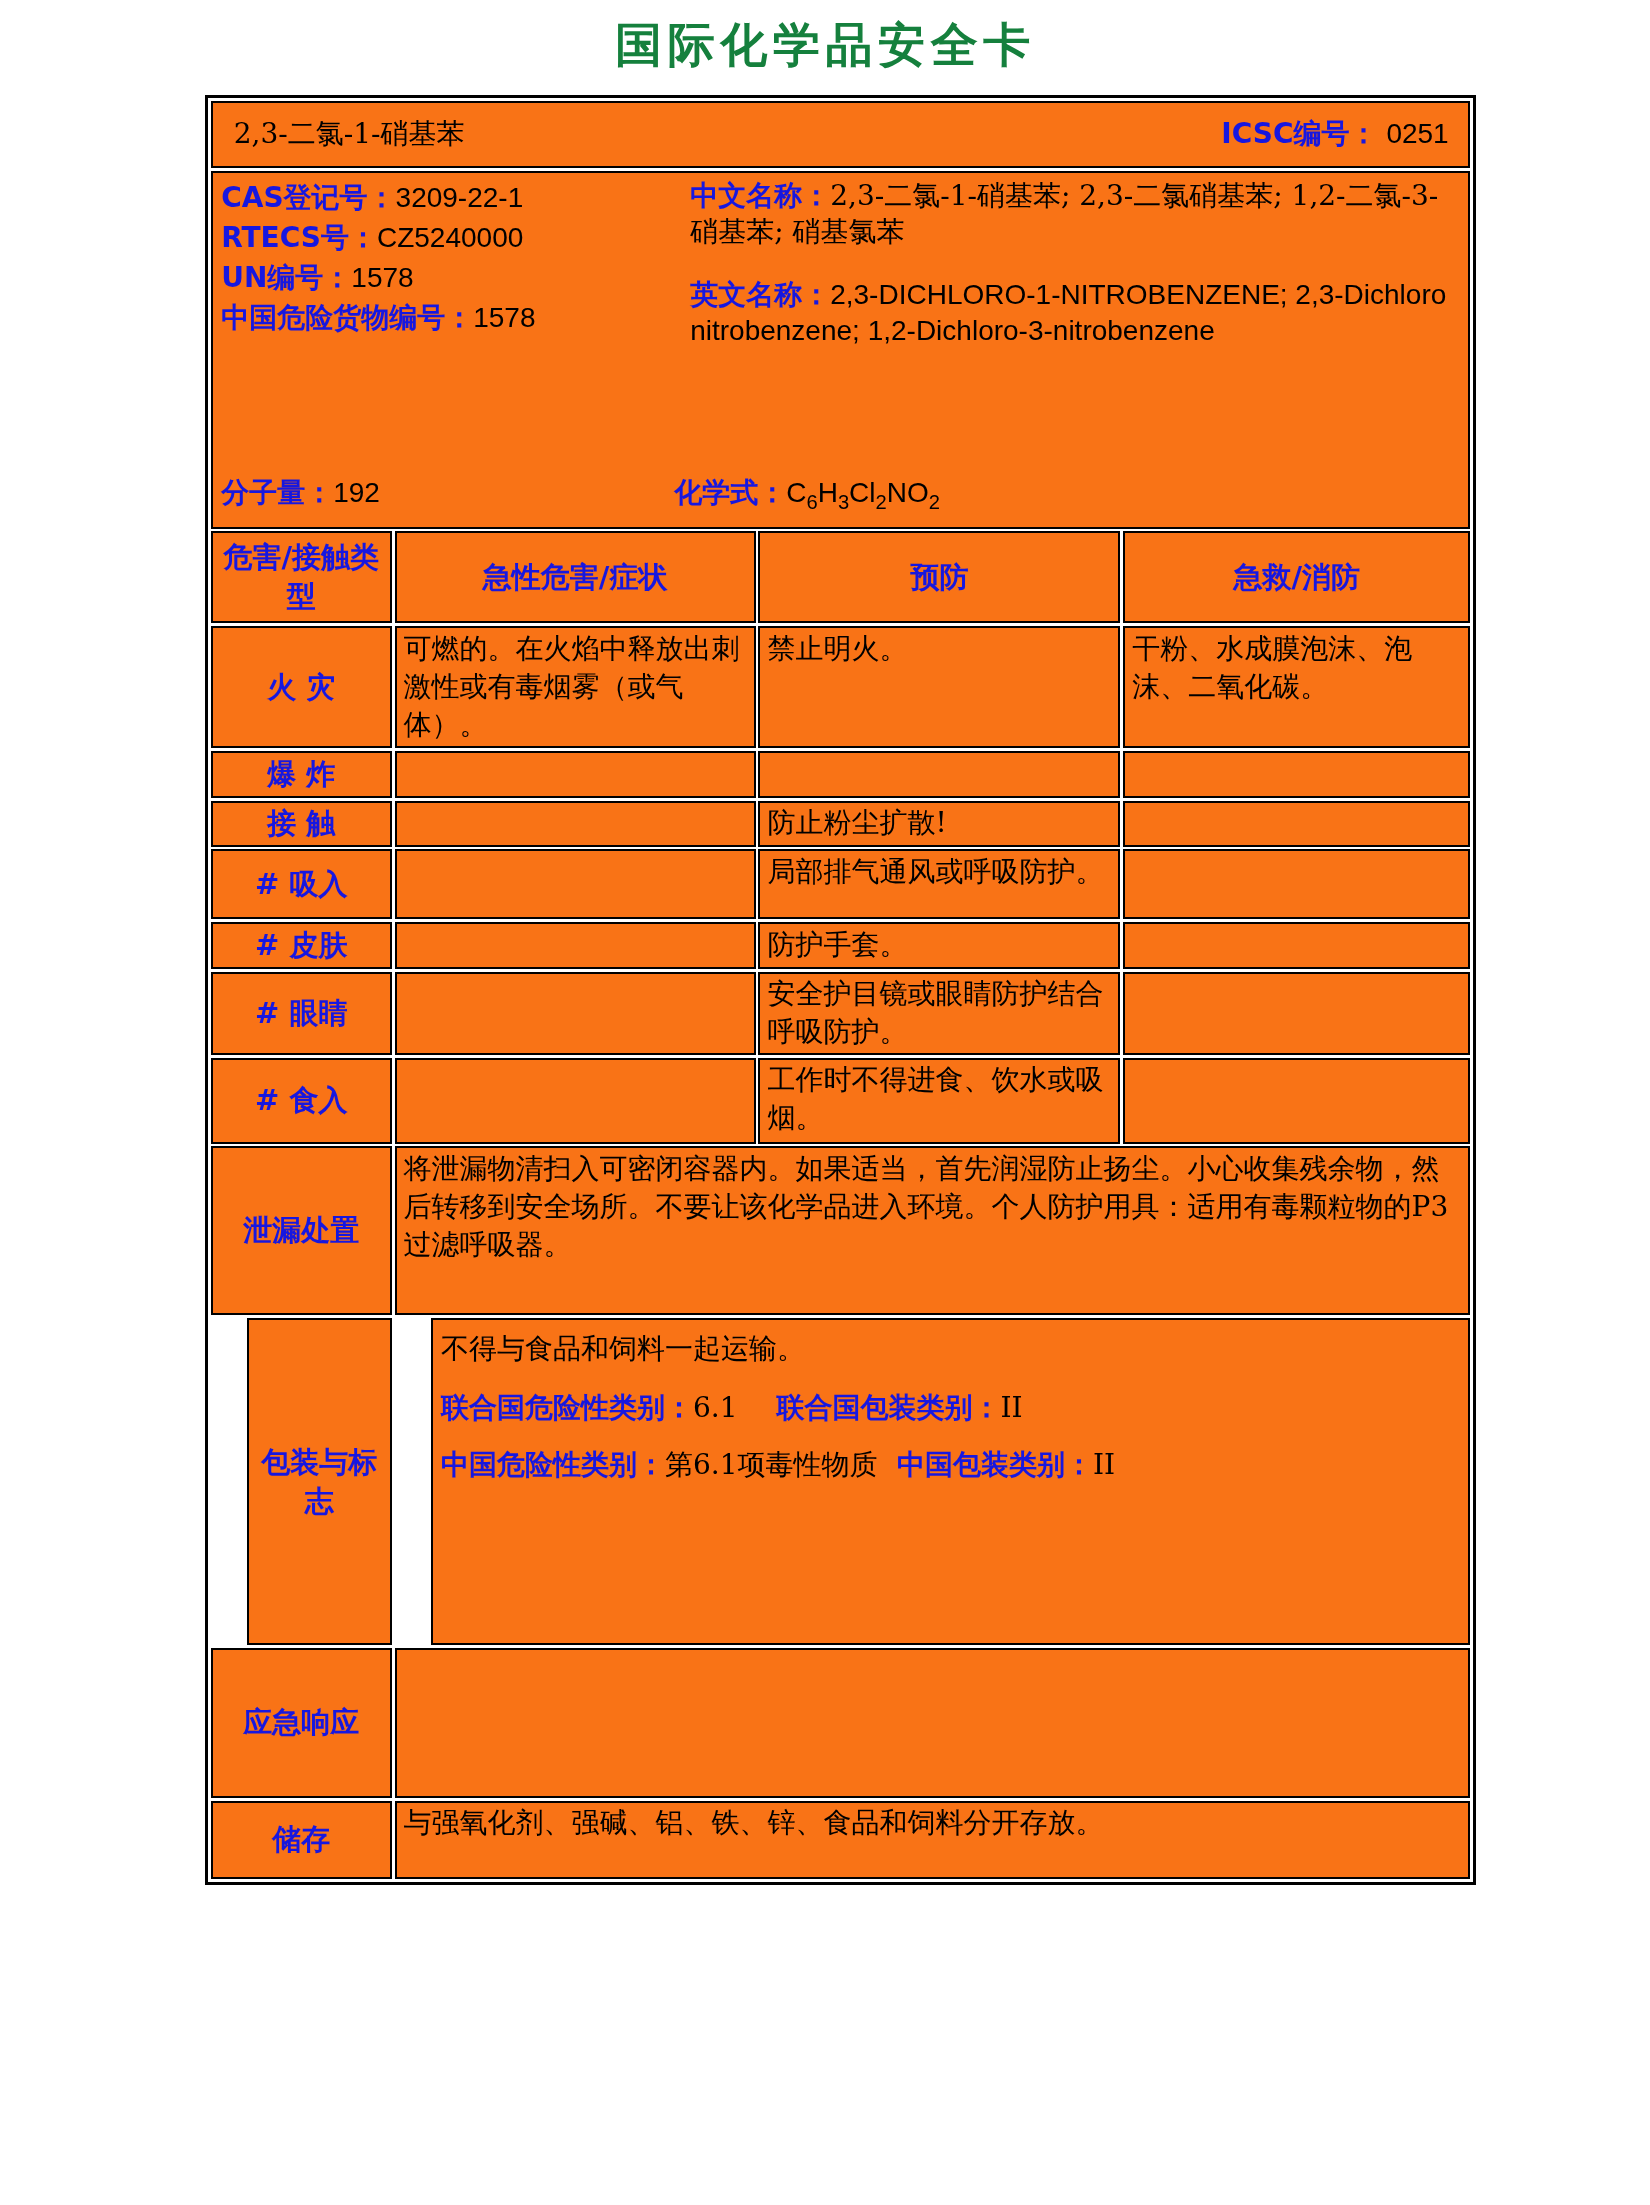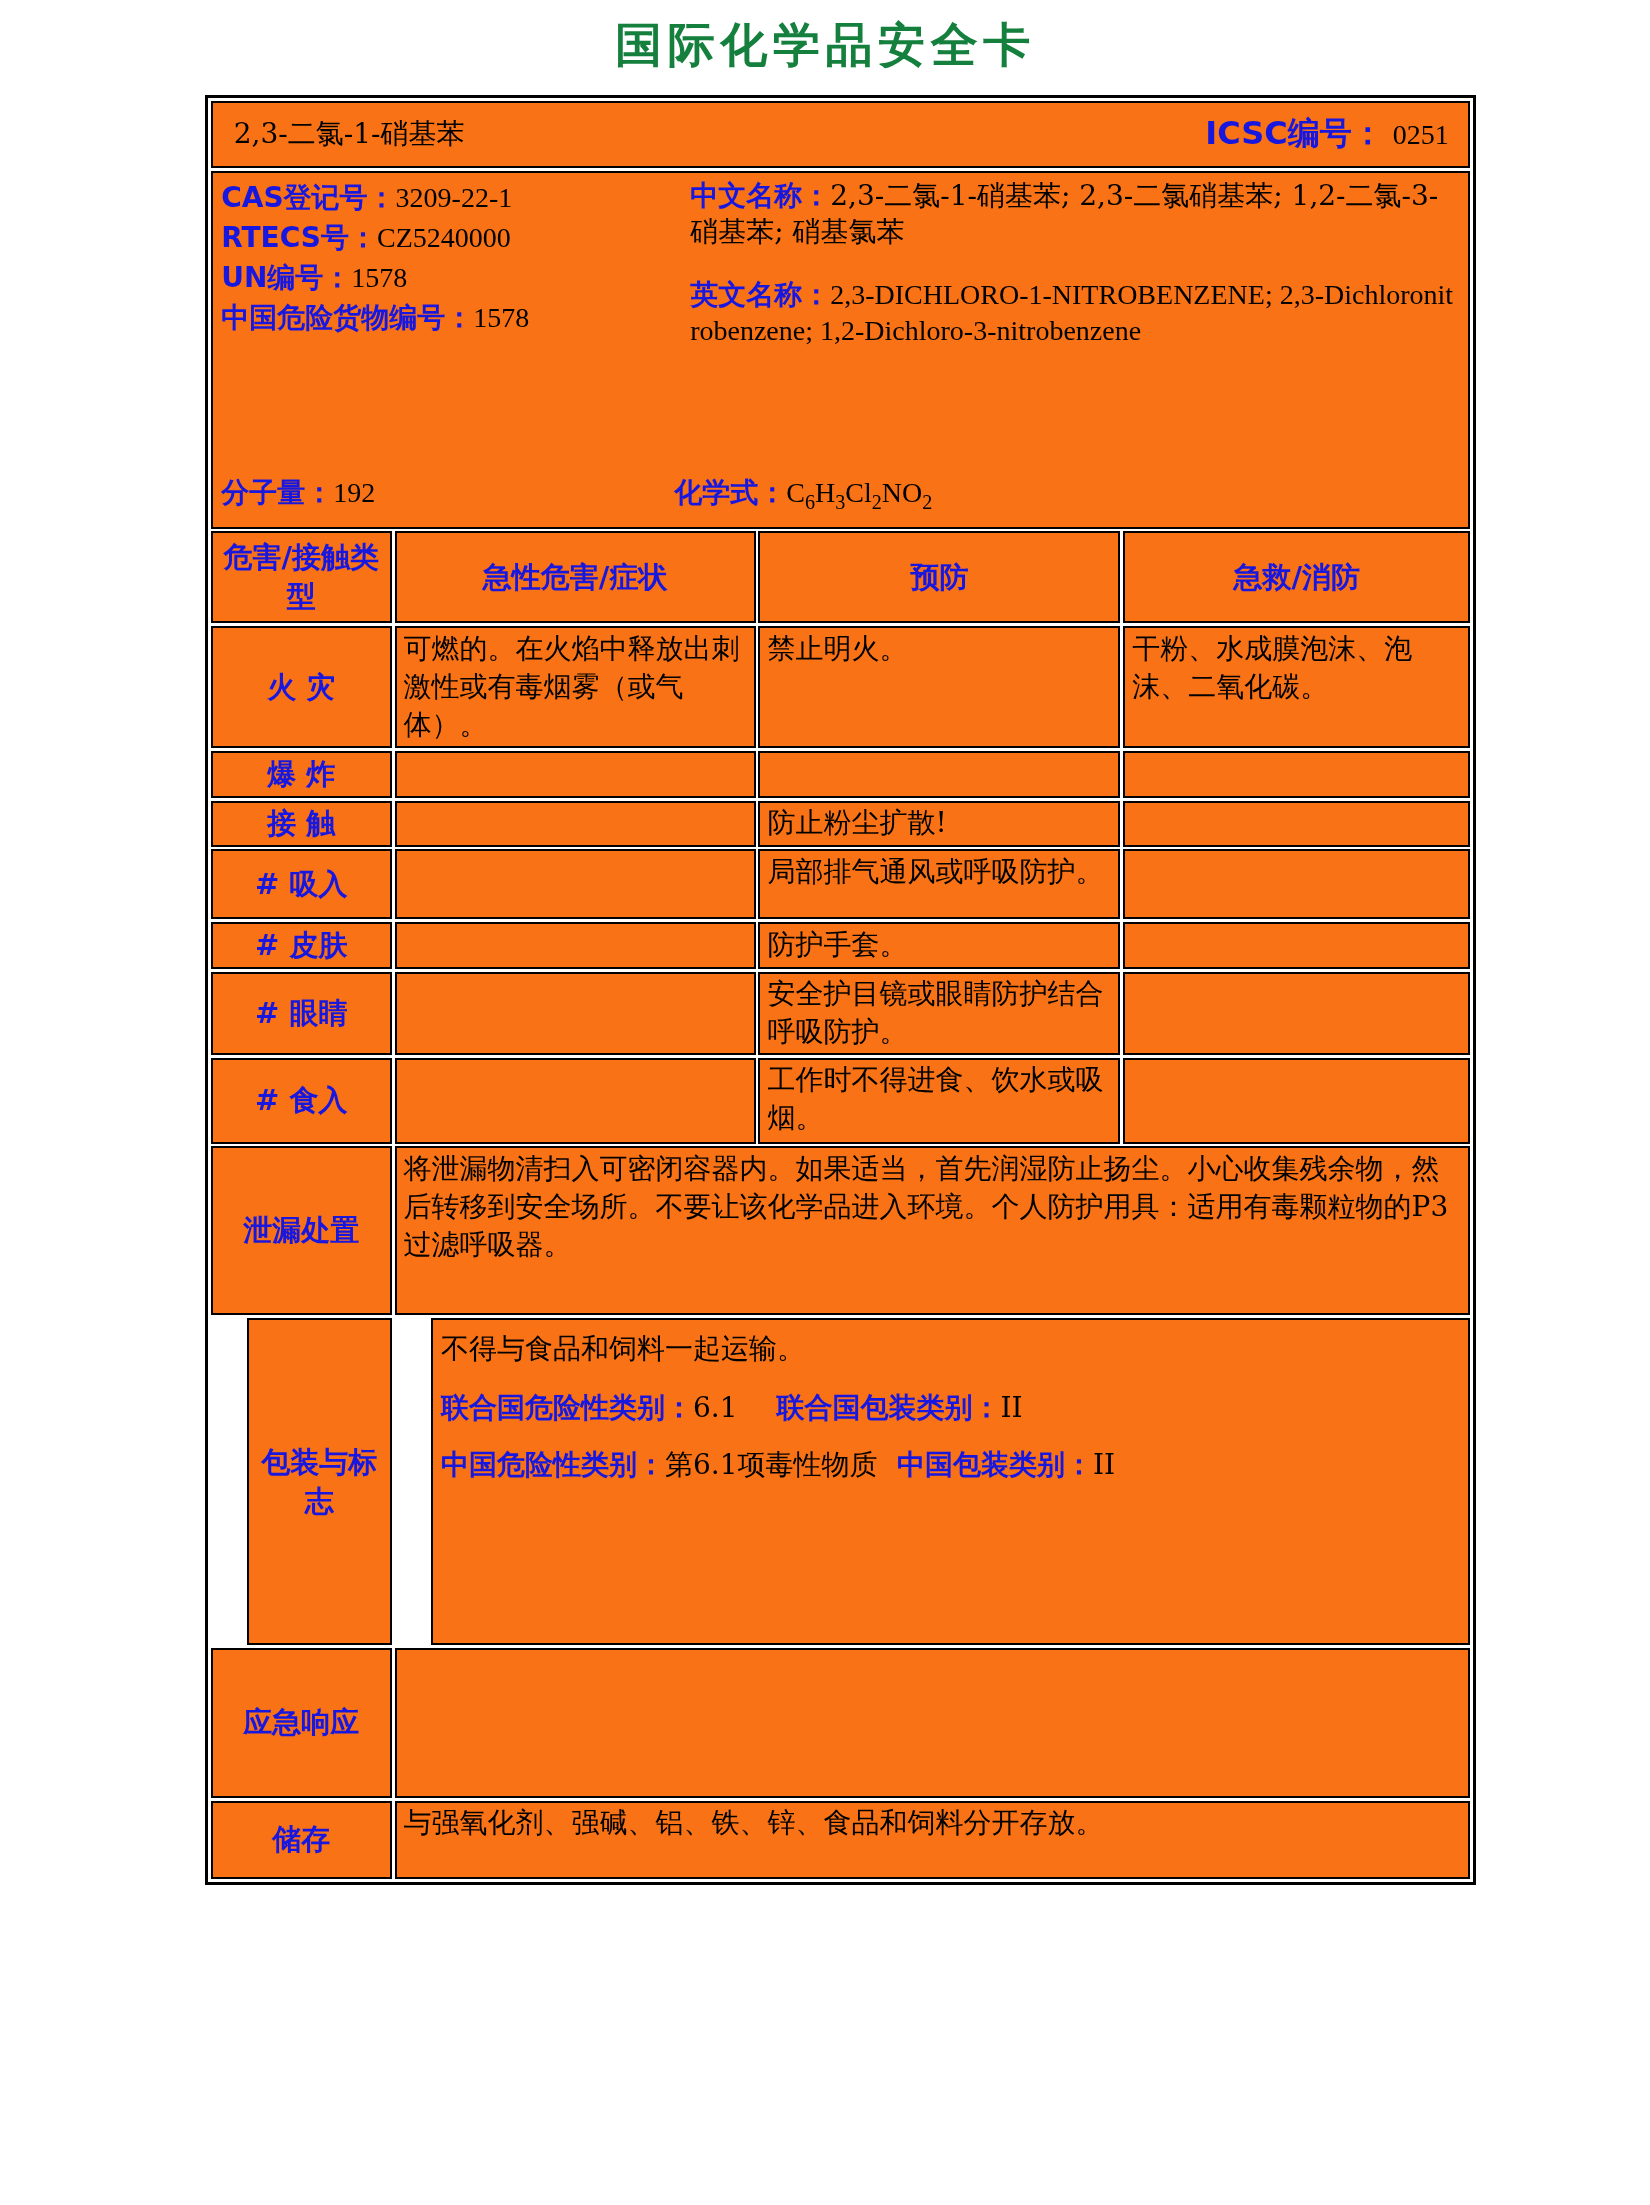--- a/index.html
+++ b/index.html
@@ -59,32 +59,32 @@
   .r-pack    > .cell { min-height: 327px; margin-left: 36px; }
   .r-emerg   > .cell { min-height: 150px; }
   .r-storage > .cell { min-height: 78px; }
 
   .lbl {
     font-family: "DejaVu Sans", "Liberation Sans", sans-serif;
     font-weight: bold;
     color: #1717e0;
   }
   .val  { color: #000; }
-  .mono { font-family: Liberation Serif, serif; text-align: right; }
+  .mono { font-family: Liberation Sans, sans-serif; text-align: right; }
   .serif{ font-family: "DejaVu Serif", serif; }
 
   
   .name-cell {
     display: flex;
     align-items: center;
     justify-content: space-between;
     padding: 0 19.5px 0 21px;
     font-size: 28px;
   }
-  .name-cell .lbl { font-size: 32px; }
+  .name-cell .lbl { font-size: 28px; }
 
   
   .info-cell { padding: 5.6px 8.4px; }
   .info-grid {
     display: grid;
     grid-template-columns: 453px 1fr;
     grid-template-rows: 1fr auto;
     height: 100%;
     box-sizing: border-box;
   }

